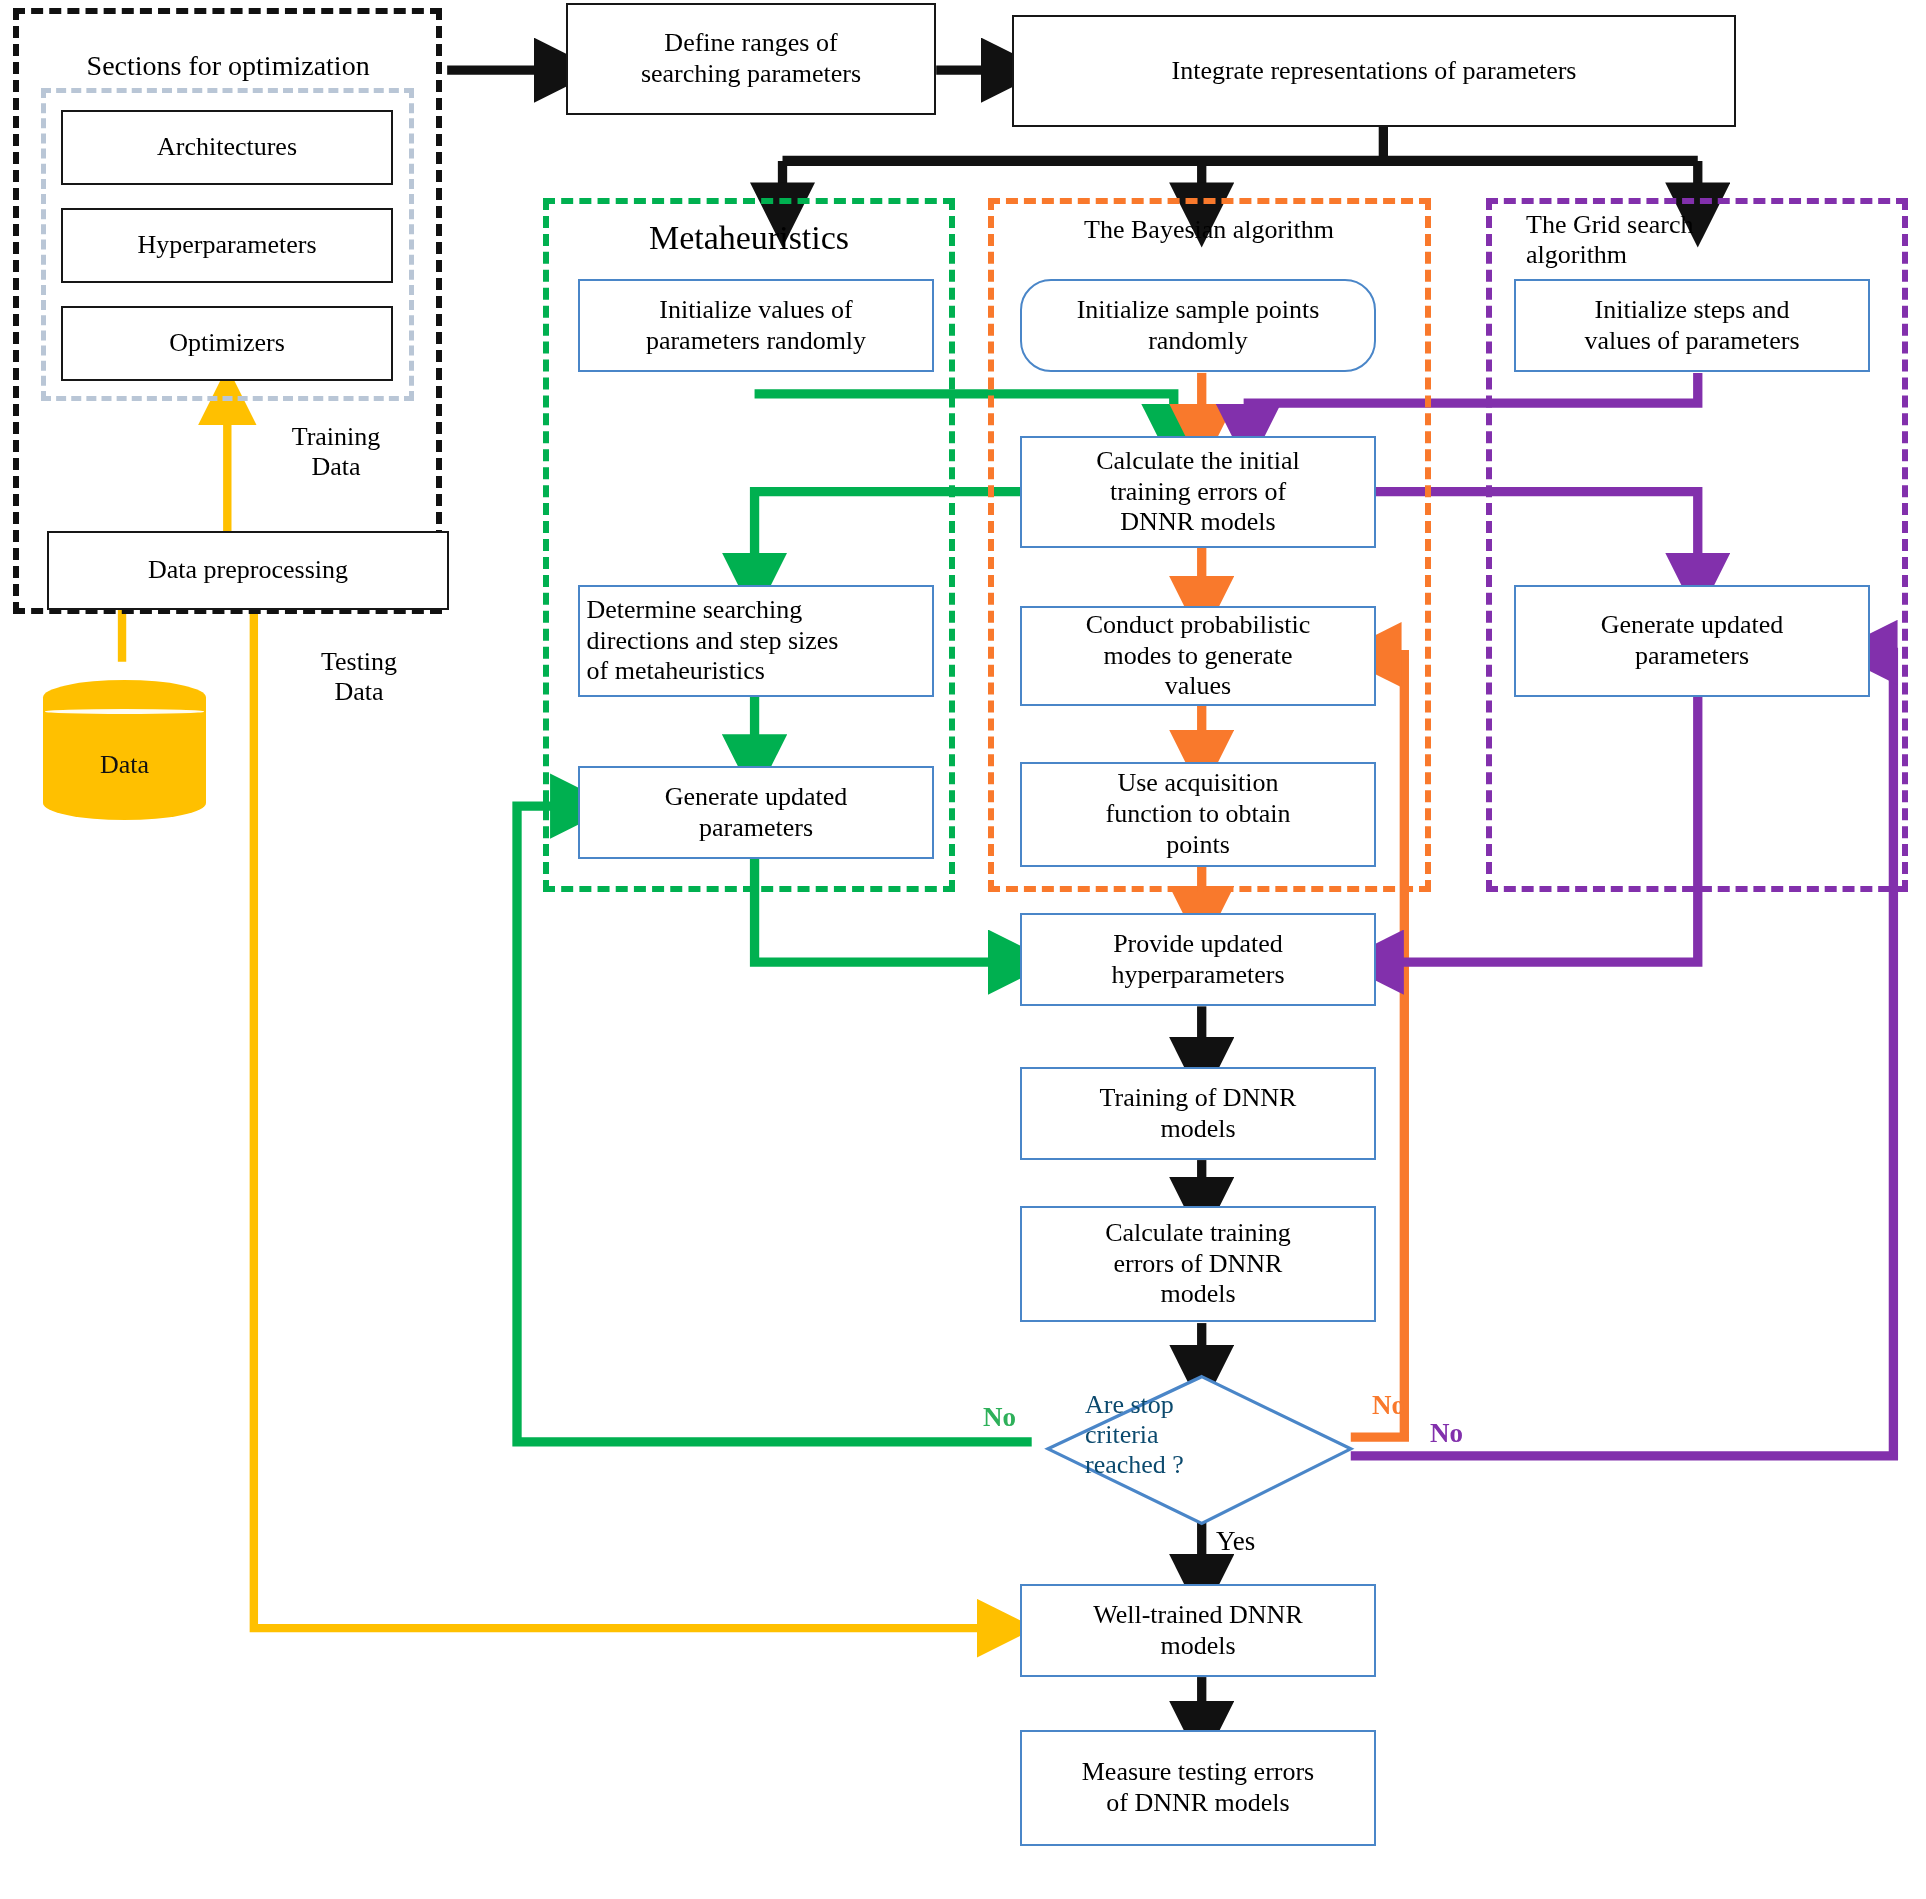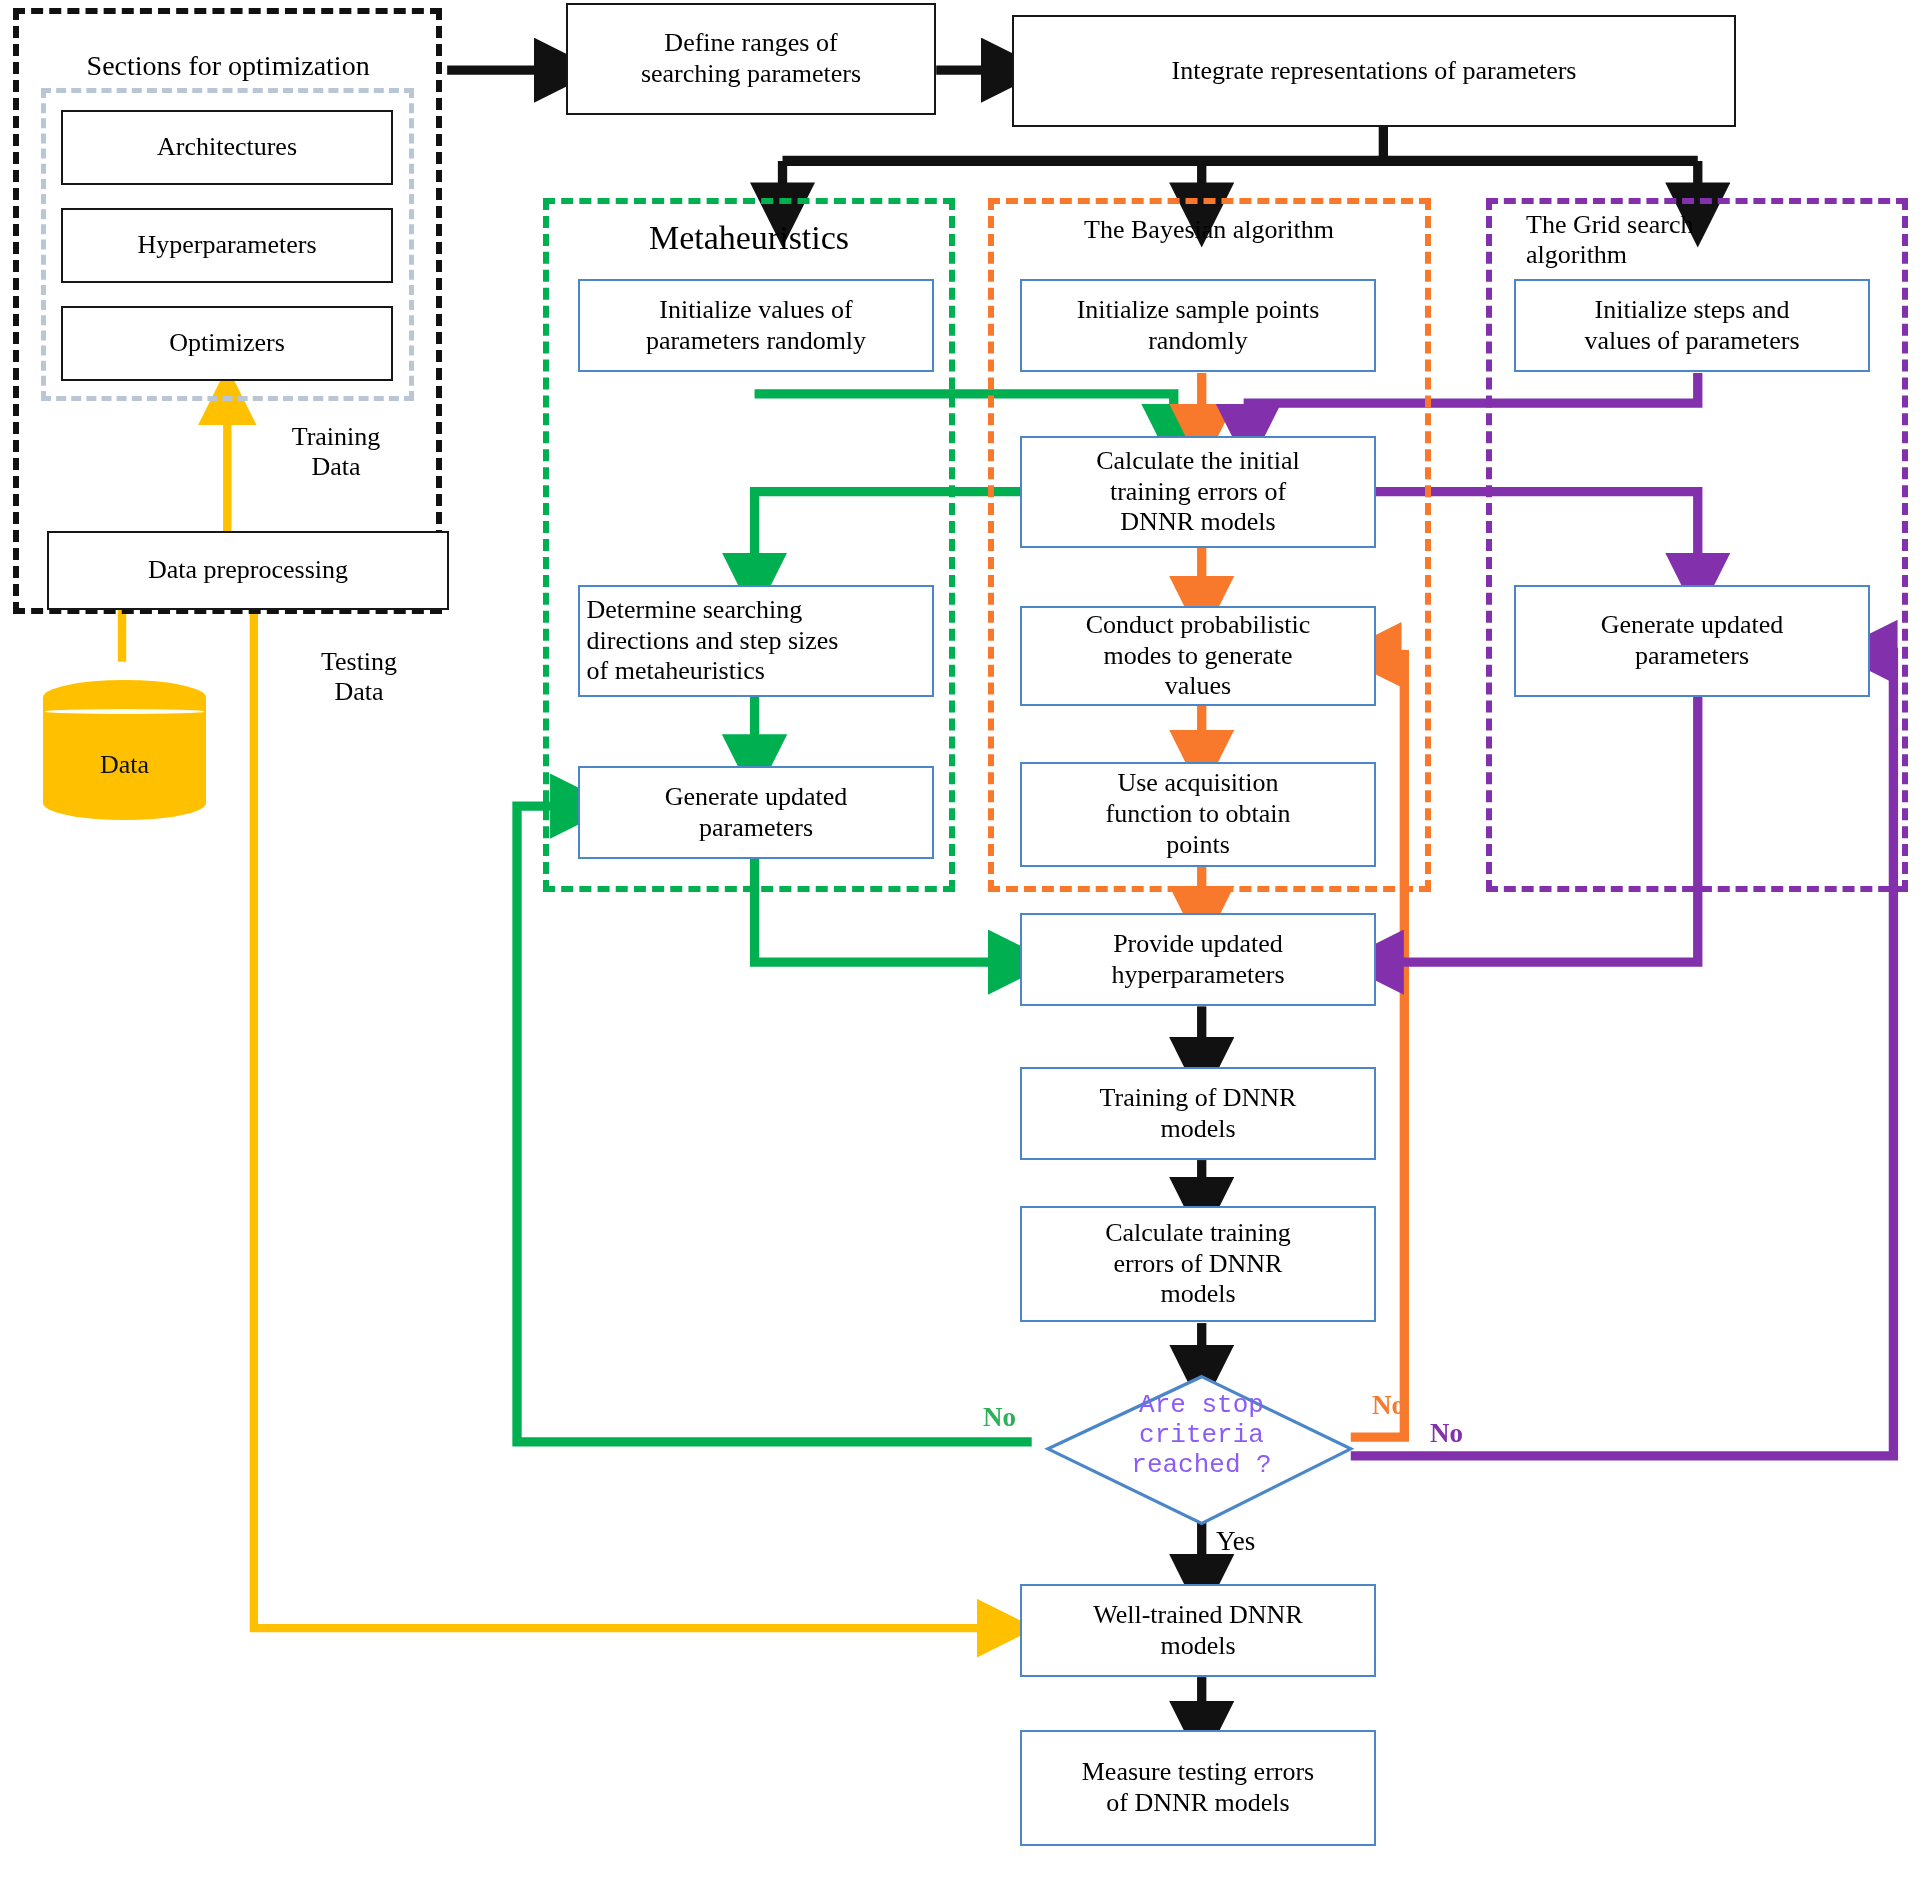--- a/index.html
+++ b/index.html
@@ -44,21 +44,21 @@
   .lbl-black{color:#000000;}
 
   
   .cyl{position:absolute;z-index:5;}
   .cyl .body{position:absolute;left:0;right:0;top:17.7px;bottom:0;background:#ffc000;border-radius:0 0 50% 50%/0 0 14% 14%;}
   .cyl .lip{position:absolute;left:1.9px;right:1.9px;top:29px;height:4.7px;background:#ffffff;border-radius:50%/50%;opacity:.95;}
   .cyl .cap{position:absolute;left:0;right:0;top:0;height:35px;background:#ffc000;border-radius:50%/50%;}
   .cyl .txt{position:absolute;left:0;right:0;top:70px;text-align:center;color:#111;z-index:3;}
 
   
-  .diamond-label{position:absolute;z-index:6;text-align:center;line-height:1.16;white-space:pre-line;color:#8b5cf6;font-family:Liberation Mono, monospace;}
+  .diamond-label{position:absolute;z-index:6;text-align:left;line-height:1.16;white-space:pre-line;color:#0c4a6e;}
 </style>
 </head>
 <body>
 
 <div id="stage">
 
   <svg id="wires" xmlns="http://www.w3.org/2000/svg" viewBox="0 0 4135 4078" width="1926" height="1900">
     <defs>
       <marker id="ah-black" markerWidth="7" markerHeight="7" refX="3.2" refY="3.5" orient="auto">
         <path d="M0,0 L7,3.5 L0,7 z" fill="#111111"></path>
@@ -182,21 +182,21 @@
   </div>
 
   <div class="node blue" style="left:578px;top:766px;width:356px;height:93px;font-size:26px;">
     <span class="node-txt">Generate  updated
 parameters</span>
   </div>
 
   <div class="group g-orange" style="left:988px;top:198px;width:443px;height:694px;"></div>
   <div class="label lbl-black" style="left:997px;top:215px;width:424px;font-size:26px;">The Bayesian algorithm</div>
 
-  <div class="node blue" style="left:1020px;top:279px;width:356px;height:93px;font-size:26px;">
+  <div class="node blue" style="left:1020px;top:279px;width:356px;height:93px;font-size:26px;border-radius:31px;">
     <span class="node-txt">Initialize sample points
 randomly</span>
   </div>
 
   <div class="node blue" style="left:1020px;top:606px;width:356px;height:100px;font-size:26px;">
     <span class="node-txt">Conduct probabilistic
 modes to generate
 values</span>
   </div>
 

